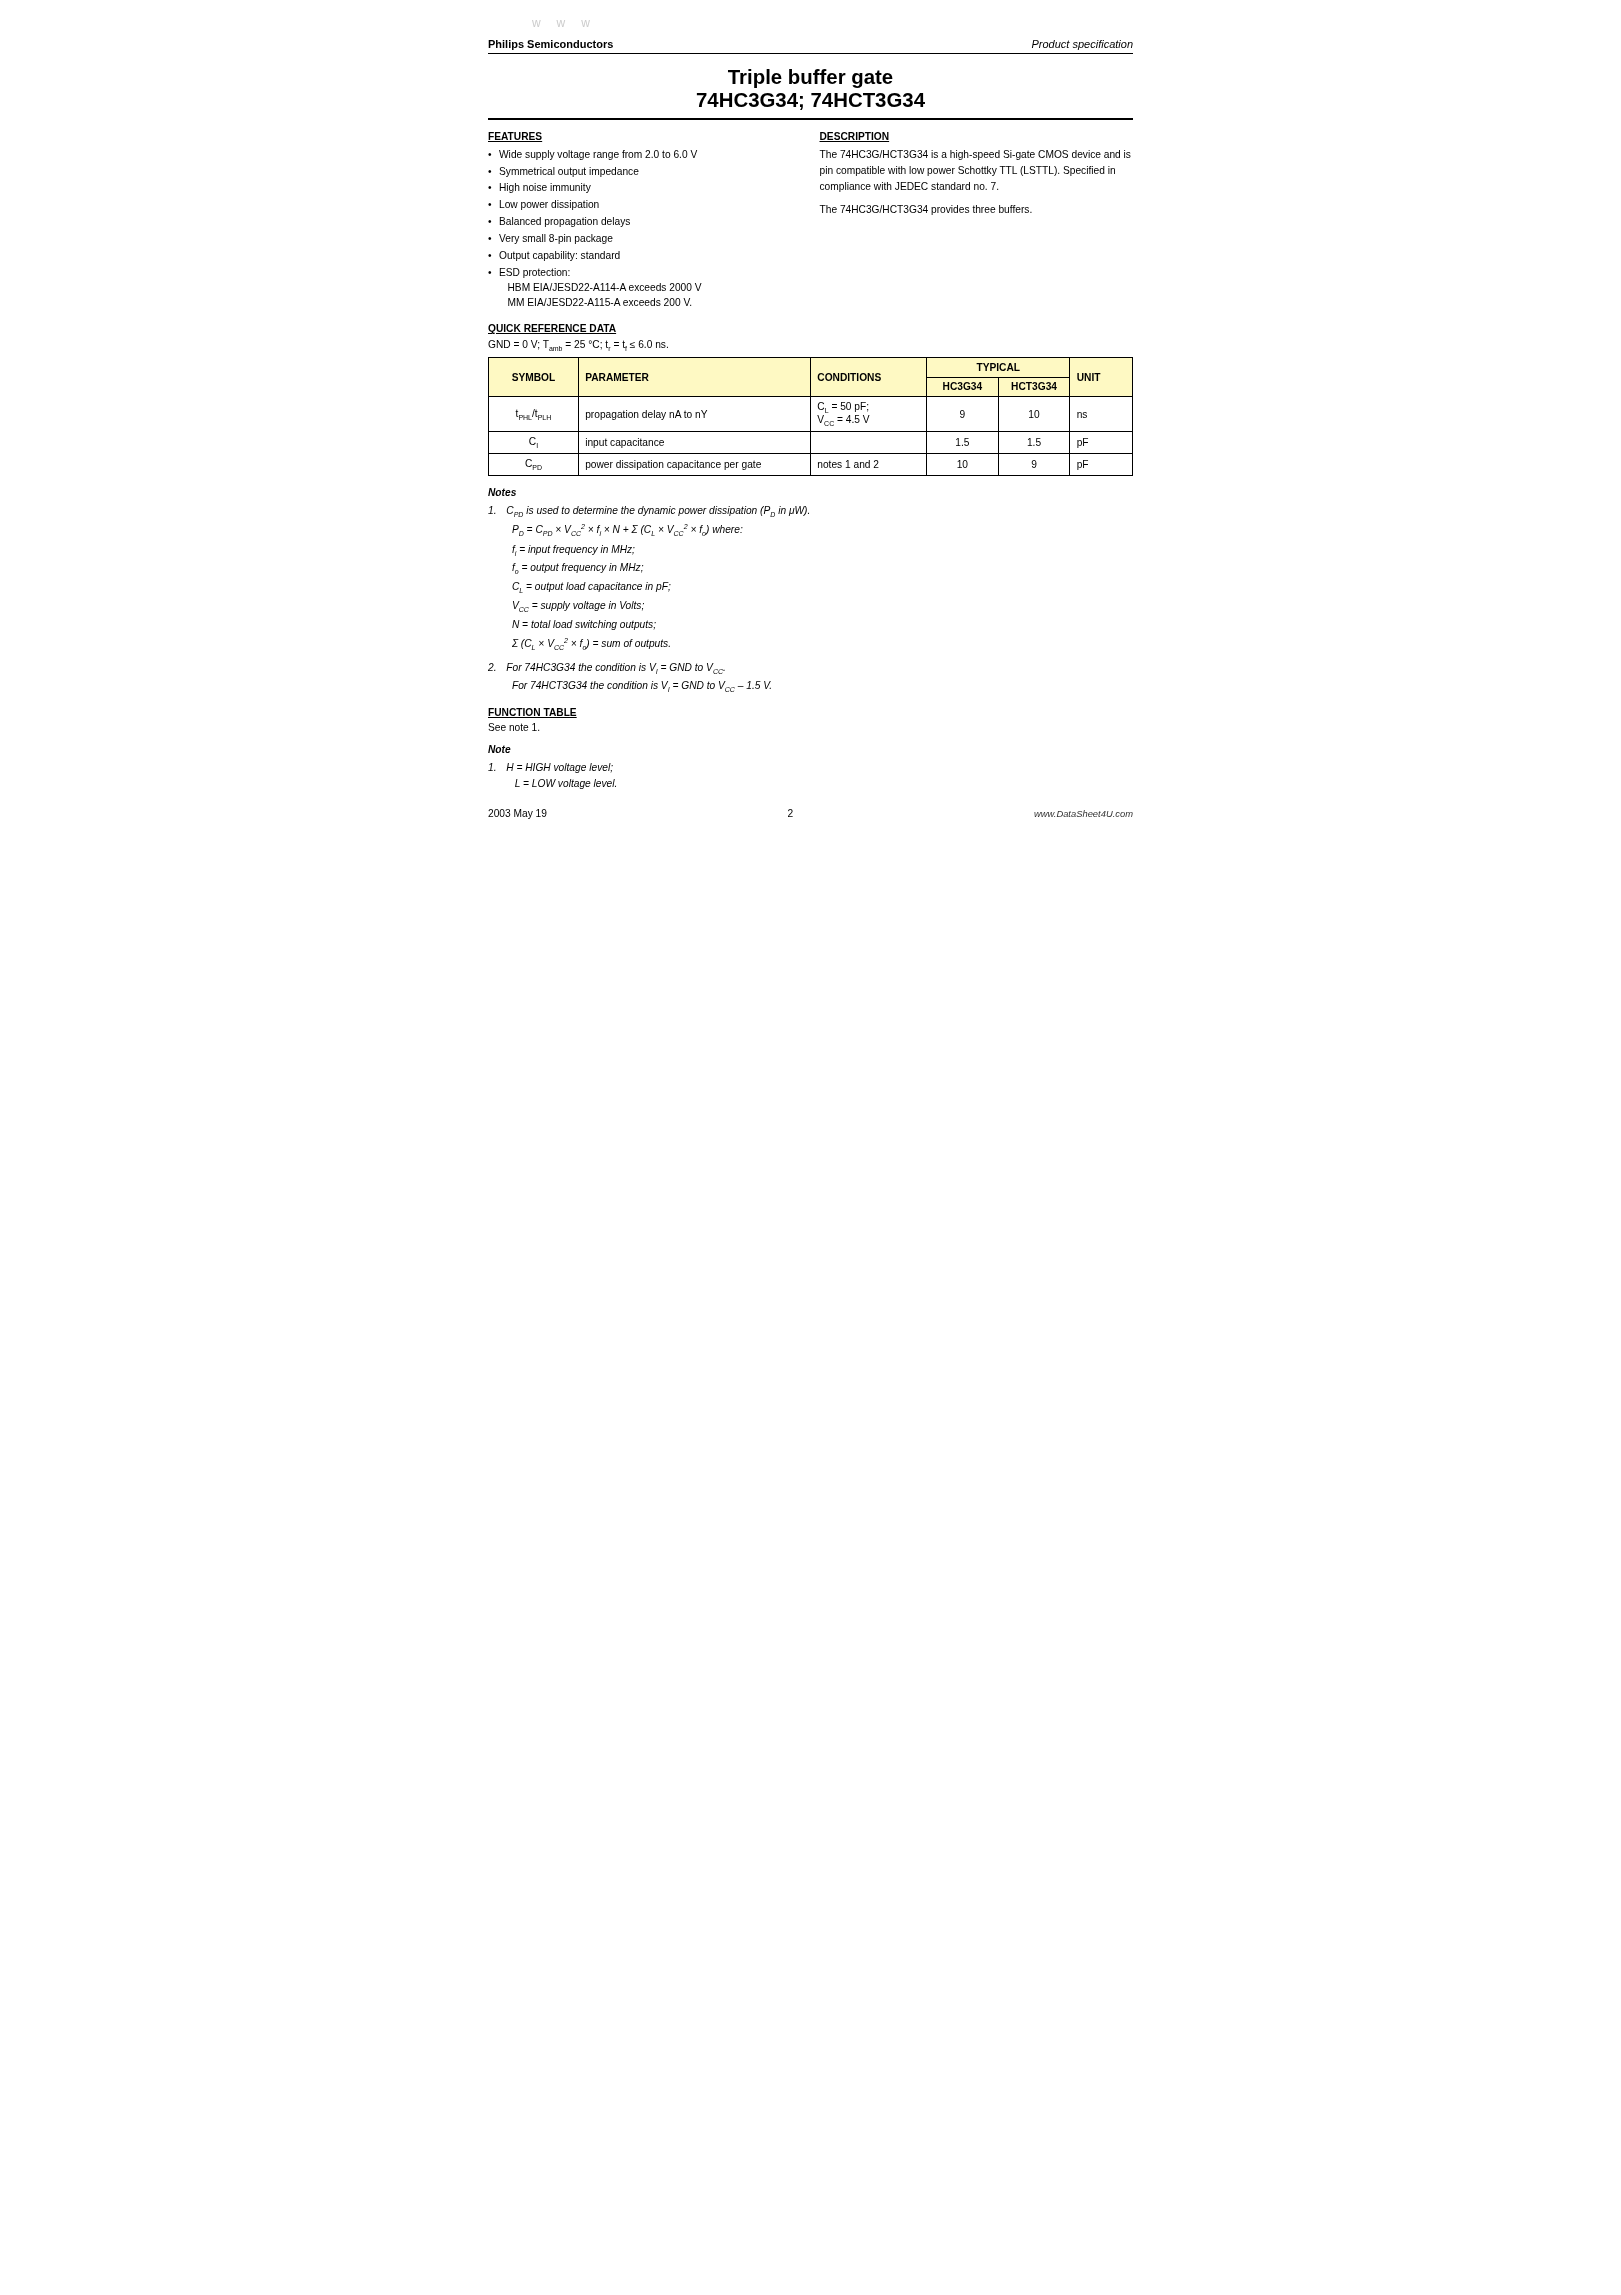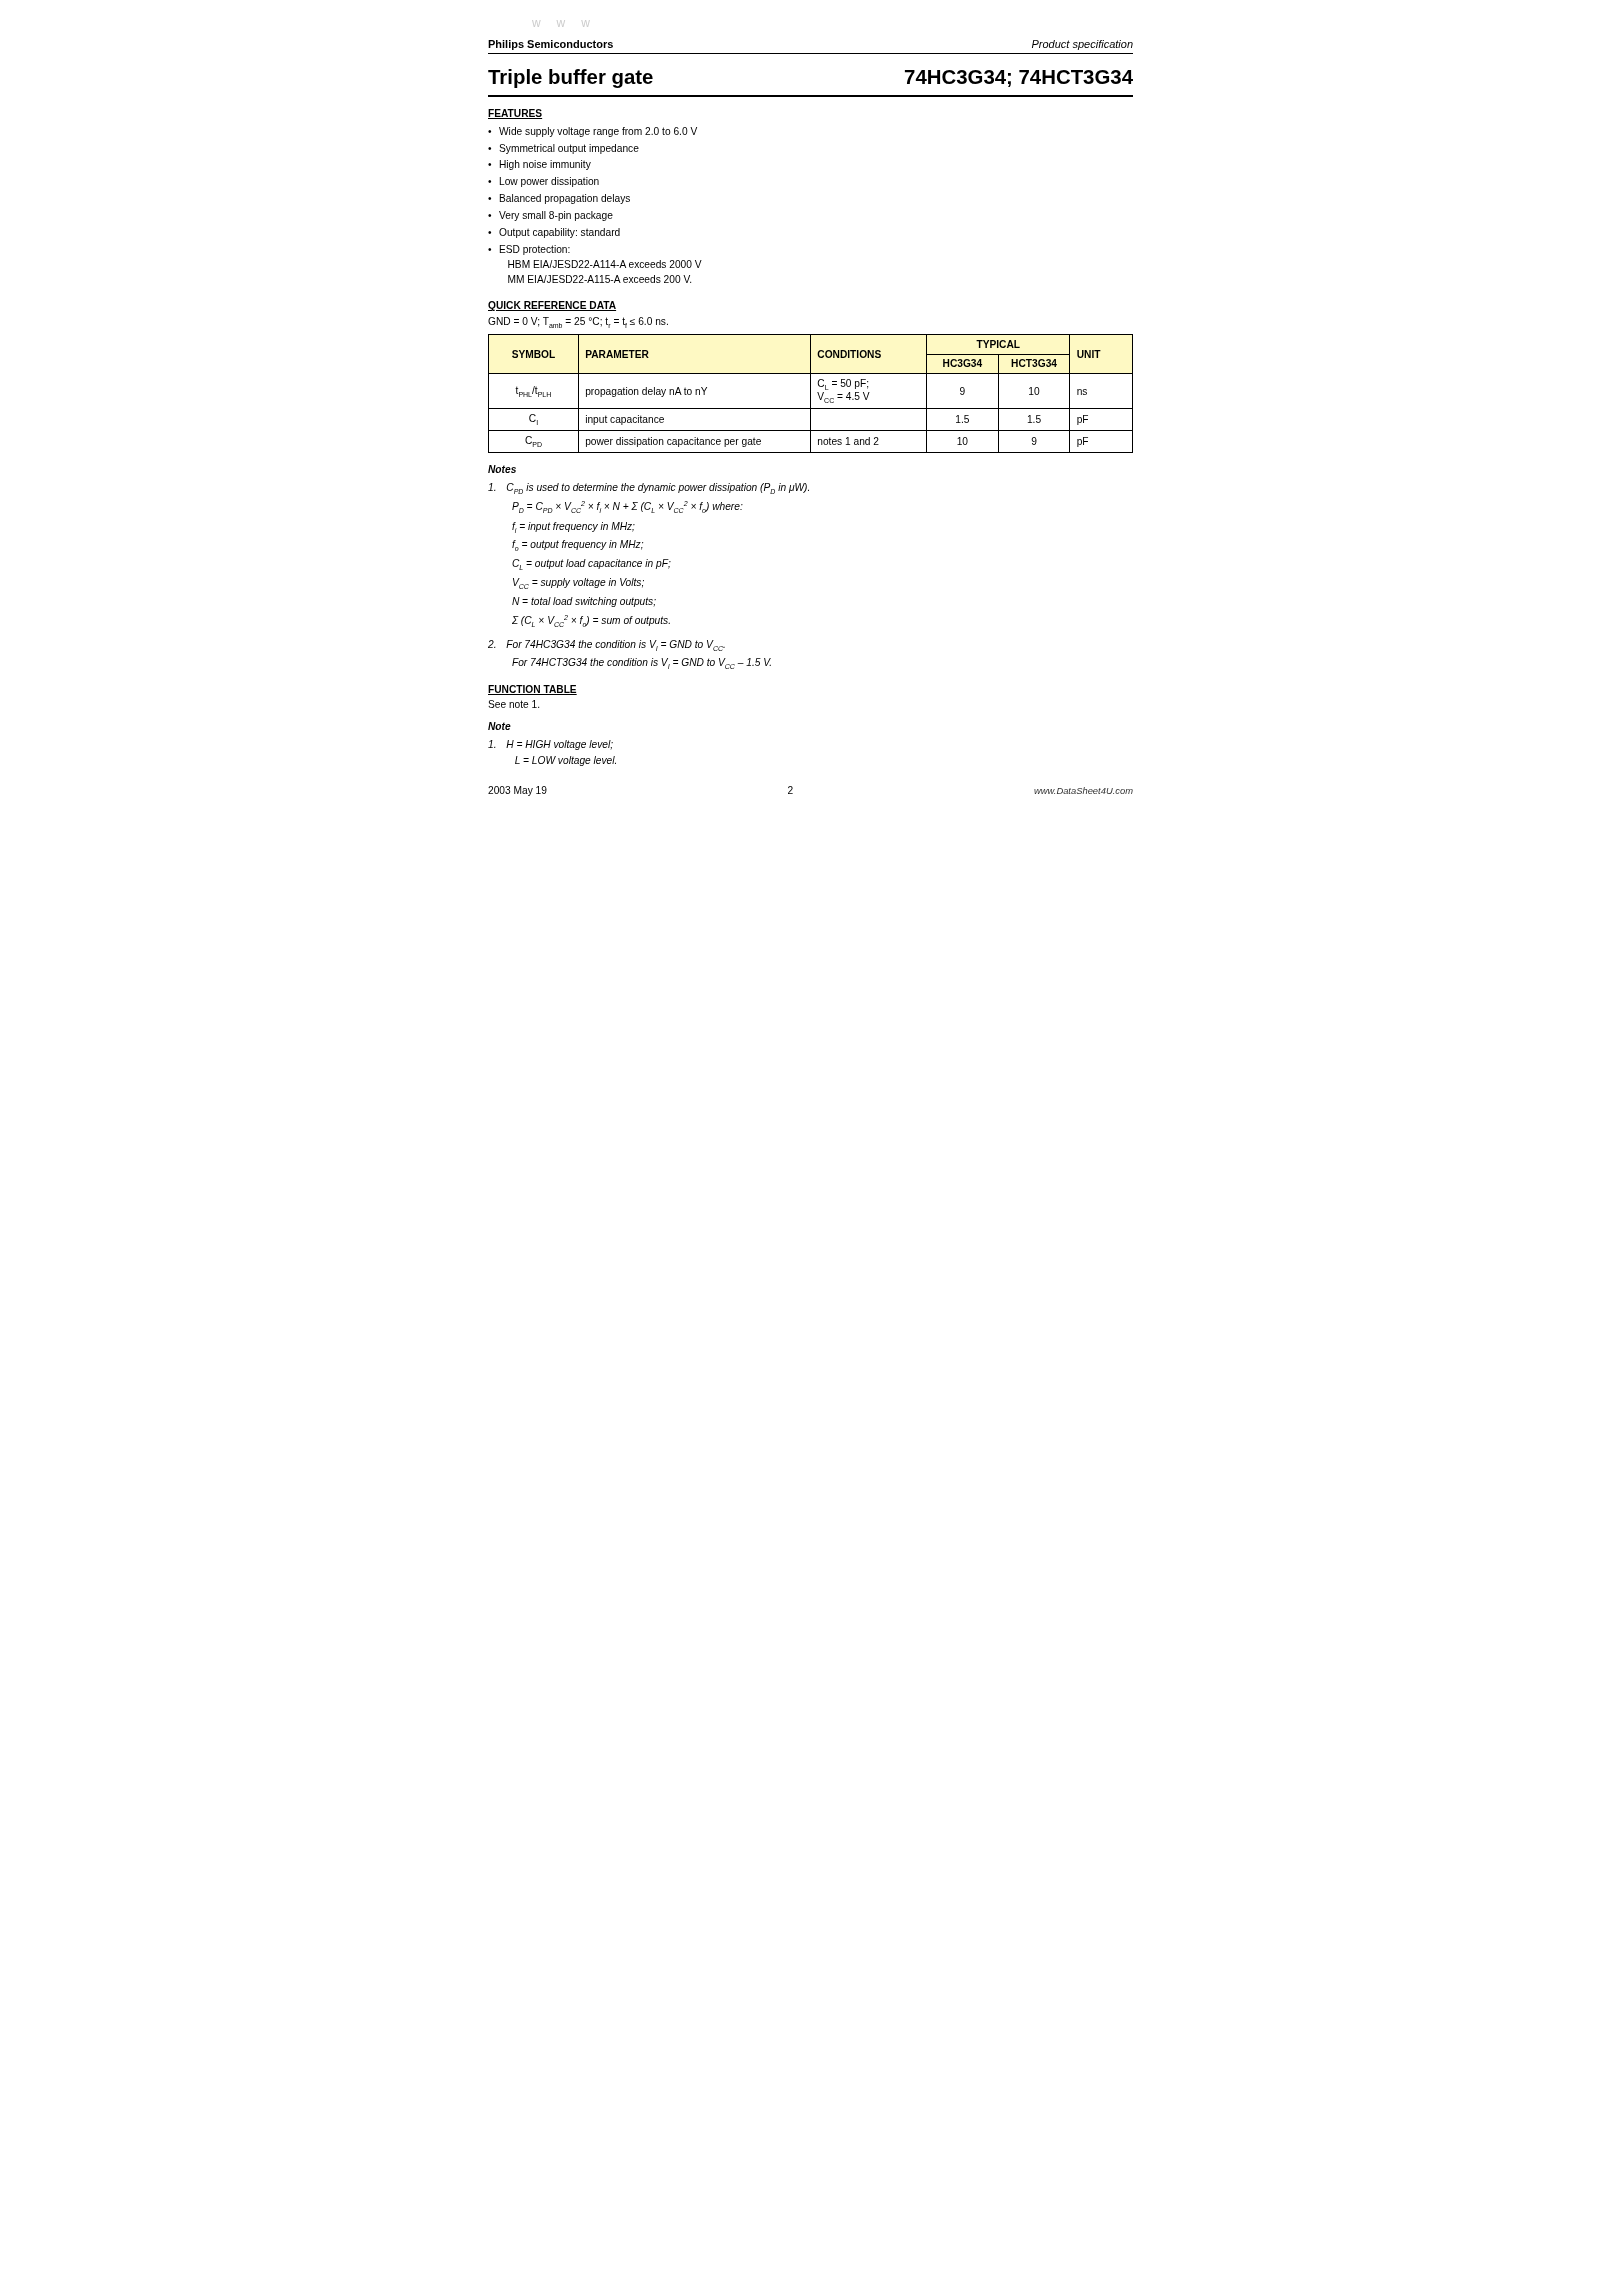--- a/index.html
+++ b/index.html
@@ -35,20 +35,21 @@
       font-size: 11px;
       font-style: italic;
     }
     .title-row {
       display: flex;
       justify-content: space-between;
       align-items: center;
       margin: 9.4px 0 7.9px 0;
       border-bottom: 2.4px solid #000;
       padding-bottom: 6.3px;
+      flex-direction: column;
     }
     .title-left {
       font-size: 20.4px;
       font-weight: bold;
     }
     .title-right {
       font-size: 20.4px;
       font-weight: bold;
     }
     .two-col {
@@ -189,20 +190,25 @@
       <li>High noise immunity</li>
       <li>Low power dissipation</li>
       <li>Balanced propagation delays</li>
       <li>Very small 8-pin package</li>
       <li>Output capability: standard</li>
       <li>ESD protection:<br>
         &nbsp;&nbsp;&nbsp;HBM EIA/JESD22-A114-A exceeds 2000 V<br>
         &nbsp;&nbsp;&nbsp;MM EIA/JESD22-A115-A exceeds 200 V.
       </li>
     </ul>
+  </div>
+  <div class="col-right">
+    <div class="section-heading">DESCRIPTION</div>
+    <p class="description-text">The 74HC3G/HCT3G34 is a high-speed Si-gate CMOS device and is pin compatible with low power Schottky TTL (LSTTL). Specified in compliance with JEDEC standard no. 7.</p>
+    <p class="description-text">The 74HC3G/HCT3G34 provides three buffers.</p>
   </div>
 </div>
 
 <div class="qrd-section">
   <div class="section-heading">QUICK REFERENCE DATA</div>
   <div class="qrd-cond">
     GND = 0 V; T<sub>amb</sub> = 25 °C; t<sub>r</sub> = t<sub>f</sub> ≤ 6.0 ns.
   </div>
   <table>
     <thead>

